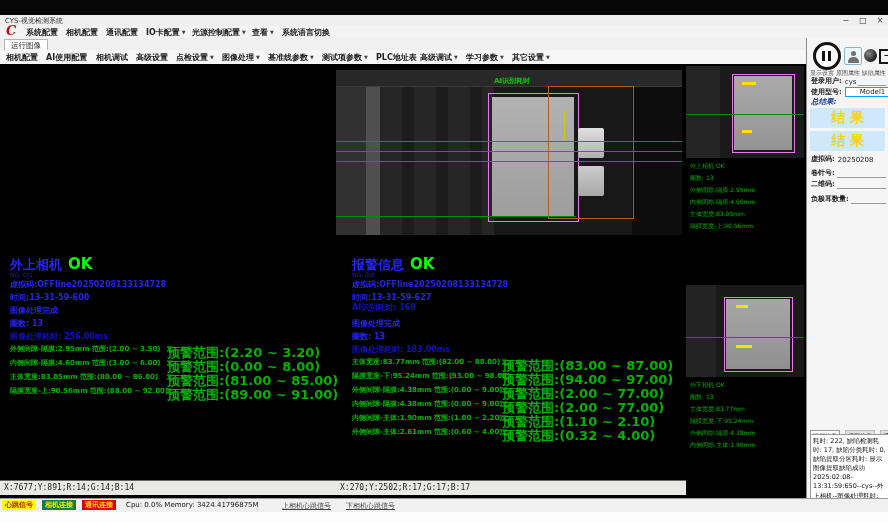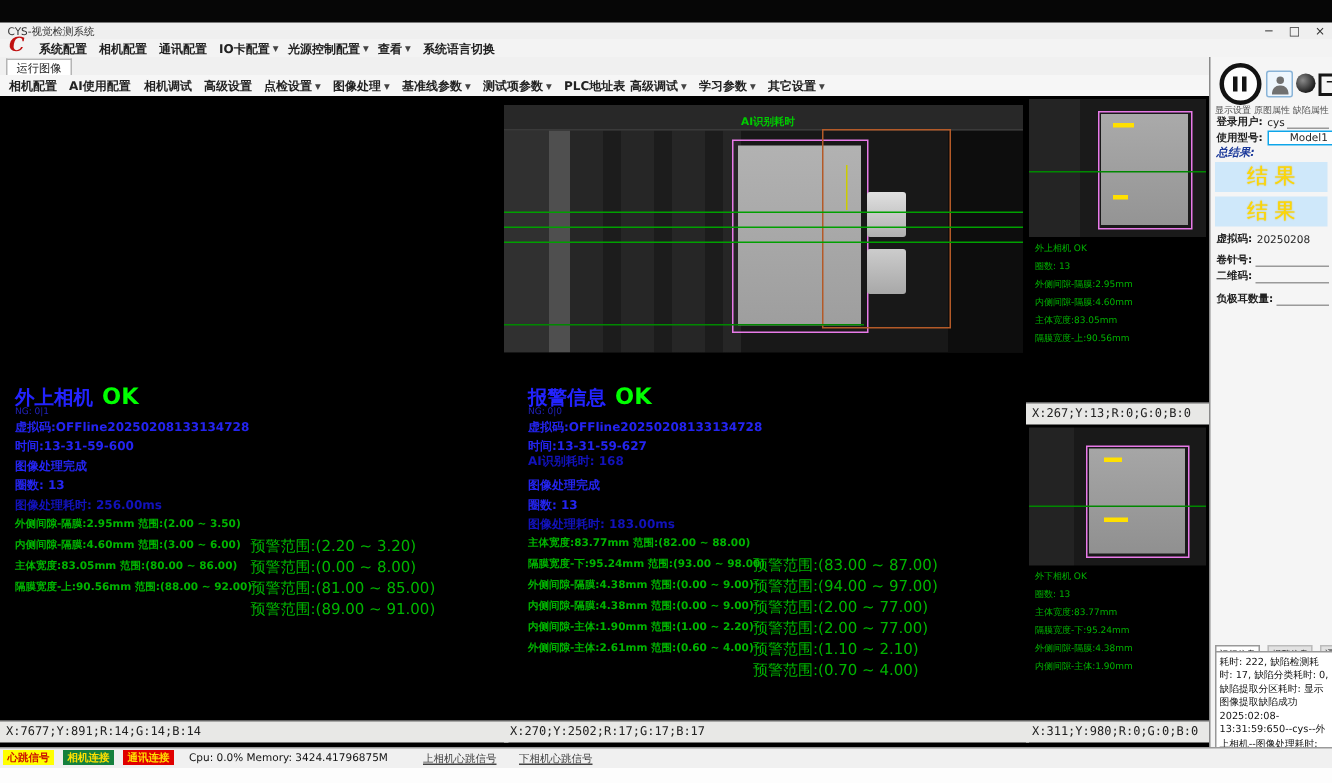--- a/index.html
+++ b/index.html
@@ -28,21 +28,21 @@
   .vline{position:absolute;width:1px;}
   .caption{height:14px;background:#e8e8e6;border-top:1px solid #666;font-size:8px;color:#222;line-height:14px;padding-left:4px;}
   
   .camtitle{font-size:13px;font-weight:bold;color:#2323ff;white-space:nowrap;}
   .camok{font-size:15px;font-weight:bold;color:#00ff00;margin-left:6px;}
   .ngline{font-size:6px;color:#2222bb;}
   .bline{font-size:8px;font-weight:bold;color:#2424f0;white-space:nowrap;}
   .dline{font-size:8px;font-weight:bold;color:#1212bb;white-space:nowrap;}
   .mrow{height:10px;}
   .mtxt{position:absolute;left:0;top:0;font-size:7px;font-weight:bold;color:#00b400;white-space:nowrap;}
-  .wtxt{position:absolute;top:13px;font-size:10px;font-weight:normal;color:#00b400;white-space:nowrap;}
+  .wtxt{position:absolute;top:0;font-size:13px;font-weight:bold;color:#00b400;white-space:nowrap;}
   
   .thumbline{font-size:6px;color:#00b400;white-space:nowrap;line-height:12px;}
   
   .panel{left:806px;top:38px;width:82px;height:460px;background:#f5f5f5;border-left:1px solid #8a8a8a;}
   .pl{font-size:7px;font-weight:bold;color:#222;white-space:nowrap;}
   .pv{font-size:7px;color:#222;white-space:nowrap;}
   .fill{flex:1;border-bottom:1px solid #9a9a9a;height:8px;margin-left:2px;}
   .prow{position:absolute;left:4px;right:3px;display:flex;align-items:flex-end;}
   .resultbox{position:absolute;left:3px;width:75px;height:20px;background:#cfe8fa;display:flex;justify-content:space-around;align-items:center;
              font-size:14px;font-weight:normal;color:#ffd900;text-shadow:0 0 1px #e0b000;}
@@ -174,62 +174,60 @@
   <div class="a mrow" style="left:352px;top:399px;width:325px">
     <span class="mtxt">内侧间隙-隔膜:4.38mm 范围:(0.00 ~ 9.00)</span>
     <span class="wtxt" style="left:150px">预警范围:(2.00 ~ 77.00)</span>
   </div>
   <div class="a mrow" style="left:352px;top:413px;width:325px">
     <span class="mtxt">内侧间隙-主体:1.90mm 范围:(1.00 ~ 2.20)</span>
     <span class="wtxt" style="left:150px">预警范围:(1.10 ~ 2.10)</span>
   </div>
   <div class="a mrow" style="left:352px;top:427px;width:325px">
     <span class="mtxt">外侧间隙-主体:2.61mm 范围:(0.60 ~ 4.00)</span>
-    <span class="wtxt" style="left:150px">预警范围:(0.70 ~ 4.00)</span>
+    <span class="wtxt" style="left:150px">预警范围:(0.32 ~ 4.00)</span>
   </div>
   <div class="a caption mono" style="left:336px;top:480px;width:346px">X:270;Y:2502;R:17;G:17;B:17</div>
 
   <div class="a" style="left:684px;top:64px;width:122px;height:218px">
     <div class="a scene" style="left:2px;top:2px;width:118px;height:92px;background:#1a1a1a">
       <div class="a" style="left:0;top:0;width:34px;height:92px;background:#242424"></div>
       <div class="a" style="left:48px;top:10px;width:58px;height:74px;background:linear-gradient(180deg,#aaa,#949494)"></div>
       <div class="a" style="left:46px;top:8px;width:61px;height:77px;border:1px solid #e87ae8"></div>
       <div class="a" style="left:56px;top:16px;width:14px;height:3px;background:#ffe000"></div>
       <div class="a" style="left:56px;top:64px;width:10px;height:3px;background:#ffe000"></div>
       <div class="hline" style="left:0;top:48px;width:118px;background:#008800"></div>
     </div>
     <div class="a" style="left:6px;top:96px">
       <div class="thumbline">外上相机 OK</div>
       <div class="thumbline">圈数: 13</div>
       <div class="thumbline">外侧间隙-隔膜:2.95mm</div>
       <div class="thumbline">内侧间隙-隔膜:4.60mm</div>
       <div class="thumbline">主体宽度:83.05mm</div>
       <div class="thumbline">隔膜宽度-上:90.56mm</div>
     </div>
-    <div class="a caption mono" style="left:0;top:204px;width:122px">X:267;Y:13;R:0;G:0;B:0</div>
   </div>
 
   <div class="a" style="left:684px;top:283px;width:122px;height:211px">
     <div class="a scene" style="left:2px;top:2px;width:118px;height:92px;background:#191919">
       <div class="a" style="left:0;top:0;width:30px;height:92px;background:#232323"></div>
       <div class="a" style="left:40px;top:14px;width:64px;height:70px;background:linear-gradient(180deg,#a6a6a6,#909090)"></div>
       <div class="a" style="left:38px;top:12px;width:67px;height:73px;border:1px solid #e87ae8"></div>
       <div class="a" style="left:50px;top:20px;width:12px;height:3px;background:#ffe000"></div>
       <div class="a" style="left:50px;top:60px;width:16px;height:3px;background:#ffe000"></div>
       <div class="hline" style="left:0;top:52px;width:118px;background:#008800"></div>
     </div>
     <div class="a" style="left:6px;top:96px">
       <div class="thumbline">外下相机 OK</div>
       <div class="thumbline">圈数: 13</div>
       <div class="thumbline">主体宽度:83.77mm</div>
       <div class="thumbline">隔膜宽度-下:95.24mm</div>
       <div class="thumbline">外侧间隙-隔膜:4.38mm</div>
       <div class="thumbline">内侧间隙-主体:1.90mm</div>
     </div>
-    <div class="a caption mono" style="left:0;top:197px;width:122px">X:311;Y:980;R:0;G:0;B:0</div>
   </div>
 
   <div class="a panel">
     <div class="a pausebtn">
       <i class="pbar" style="left:6px"></i>
       <i class="pbar" style="left:12px"></i>
     </div>
     <div class="a userbtn">
       <i class="uhead"></i>
       <i class="ubody"></i>

